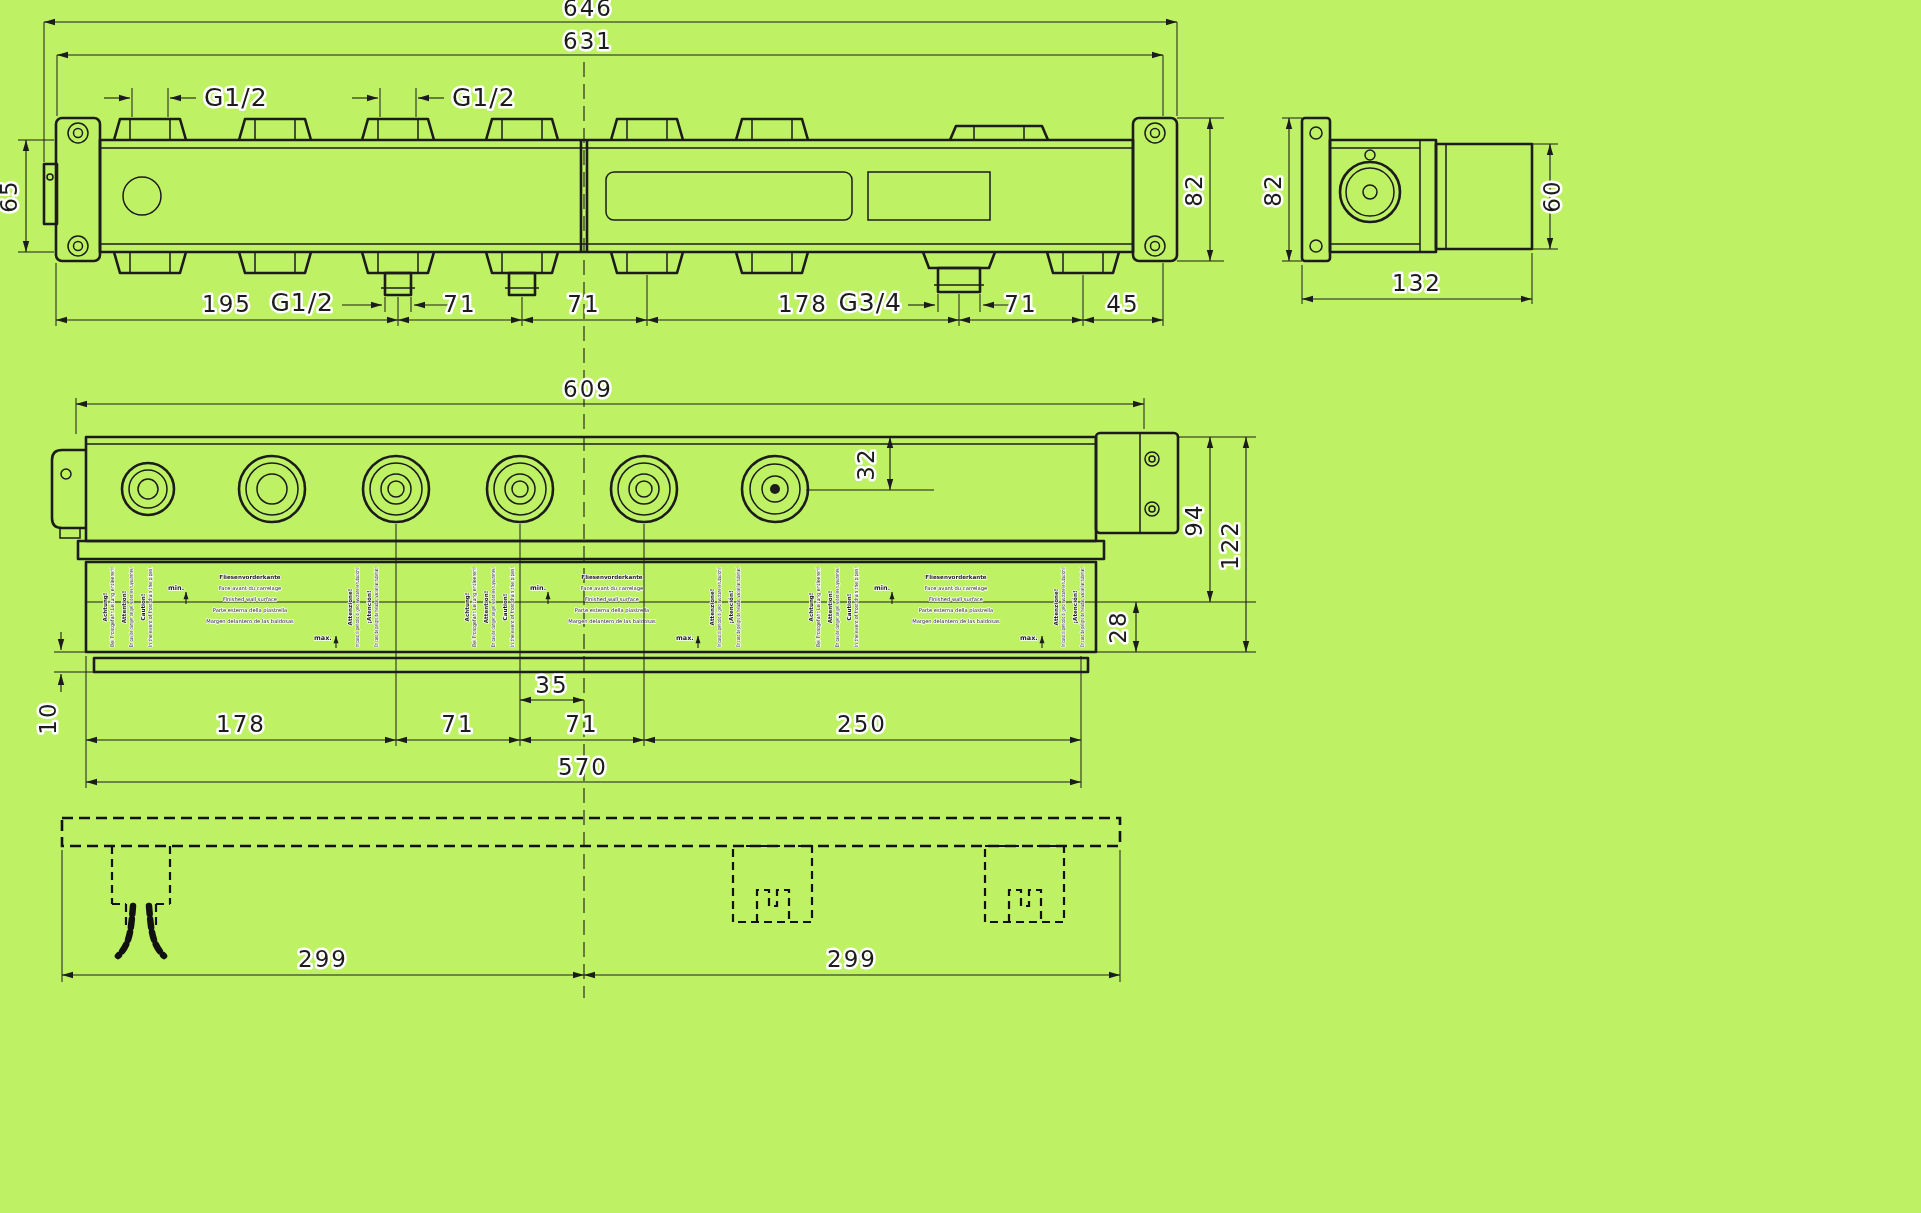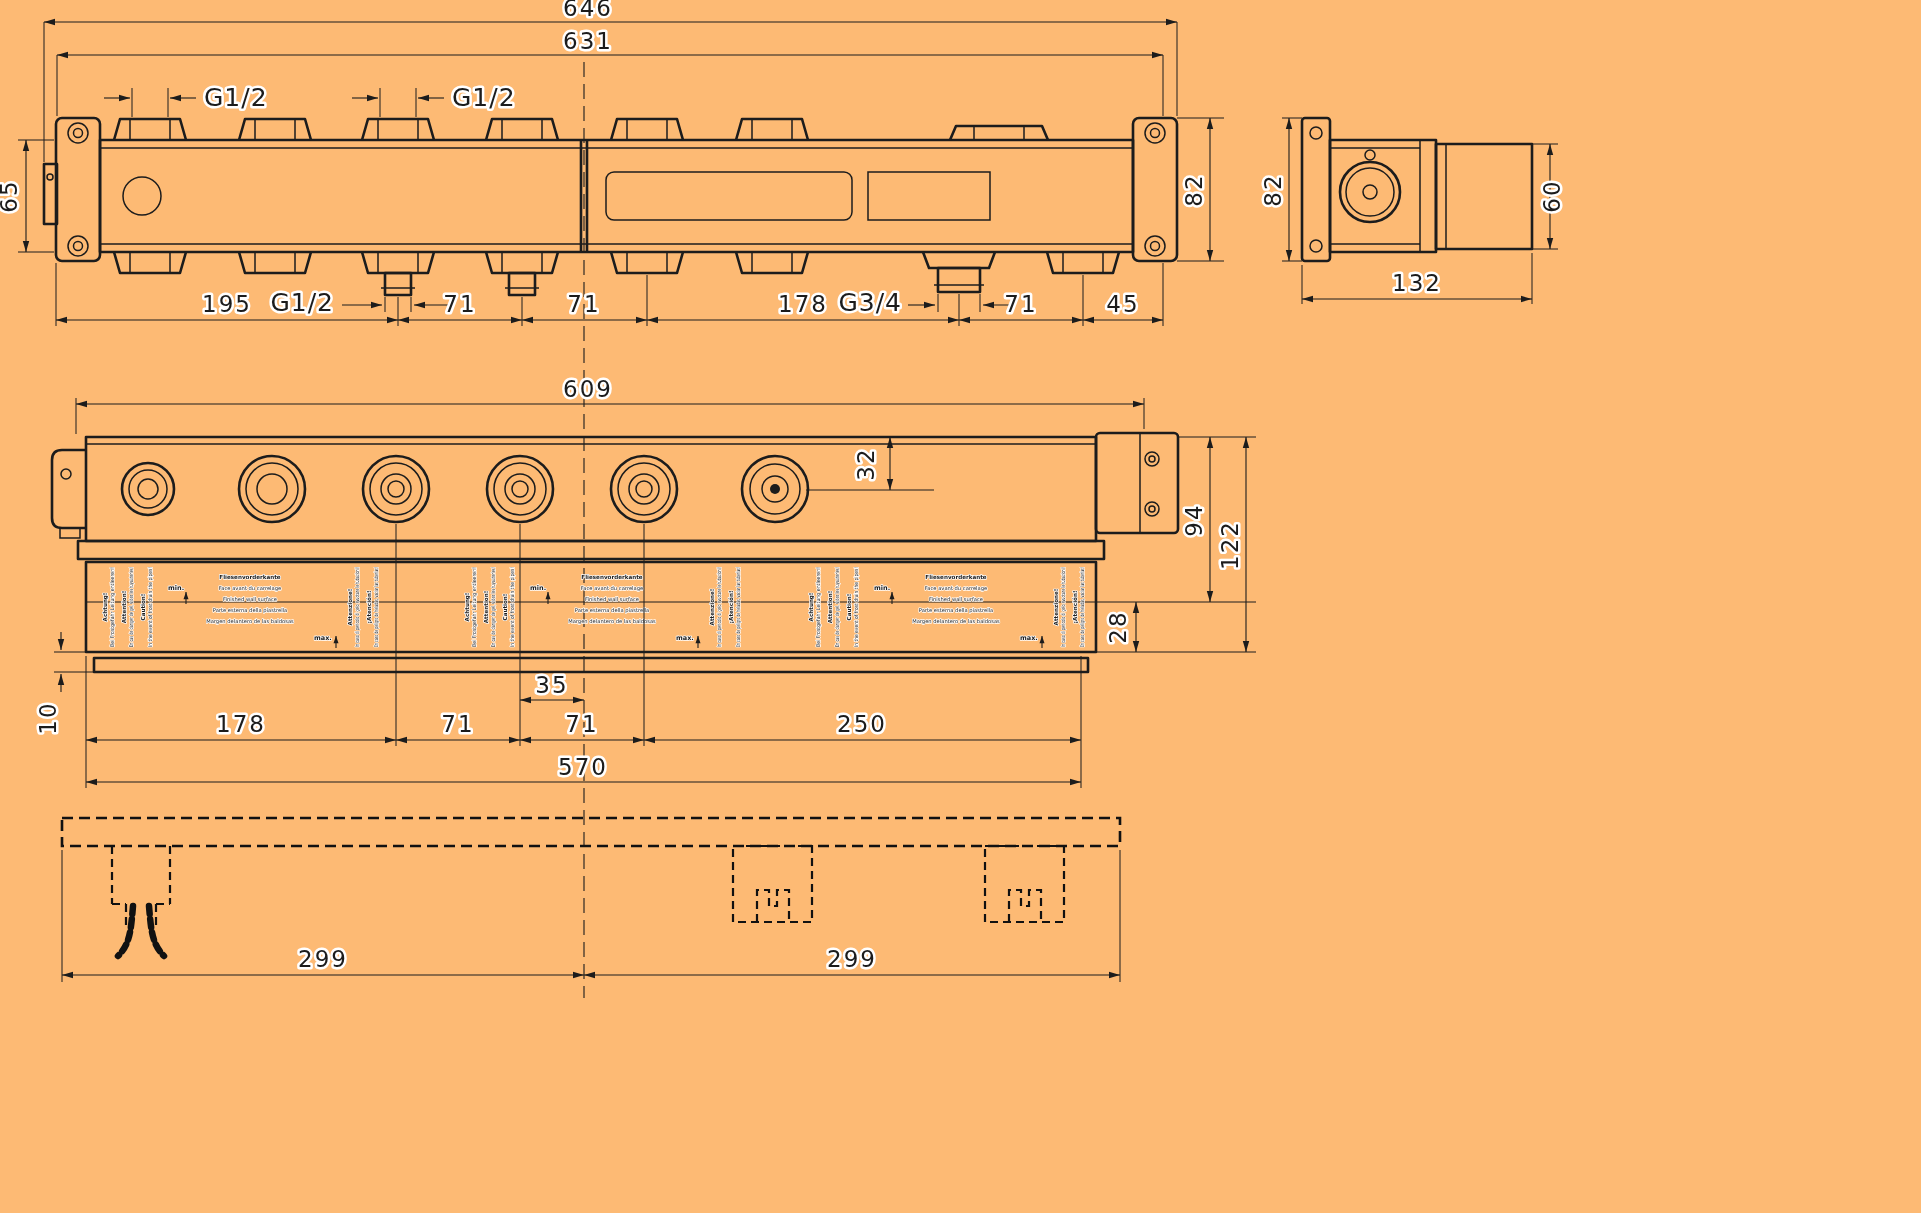--- a/index.html
+++ b/index.html
@@ -1,16 +1,16 @@
 <!DOCTYPE html>
 <html><head>
 <meta charset="utf-8">
 <style>
   html,body{margin:0;padding:0;background:#fff;}
-  .sheet{position:relative;width:1921px;height:1213px;background:#fdba74;overflow:hidden;
+  .sheet{position:relative;width:1921px;height:1213px;background:#bef264;overflow:hidden;
          font-family:"DejaVu Sans","Liberation Sans",sans-serif;}
   svg{display:block;}
   text{font-family:"DejaVu Sans","Liberation Sans",sans-serif;fill:#1c1c1c;
        paint-order:stroke;stroke:#fff;stroke-width:5px;stroke-linejoin:round;}
   .t{font-size:23px;letter-spacing:2px;}
   .tg{font-size:25px;letter-spacing:1px;}
   .micro{font-size:5.2px;stroke-width:1.5px;}
   .microb{font-size:5.6px;font-weight:bold;stroke-width:1.5px;}
   .mm{font-size:6.5px;font-weight:bold;stroke-width:1.5px;}
   .ln{fill:none;stroke:#1c1c1c;stroke-width:2.6;stroke-linejoin:round;}

